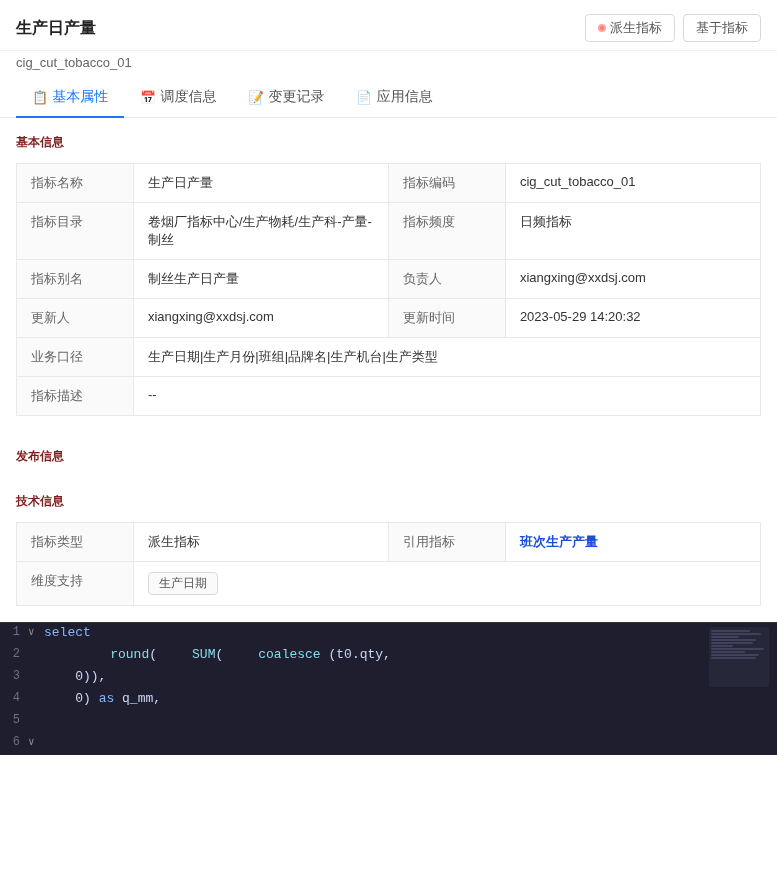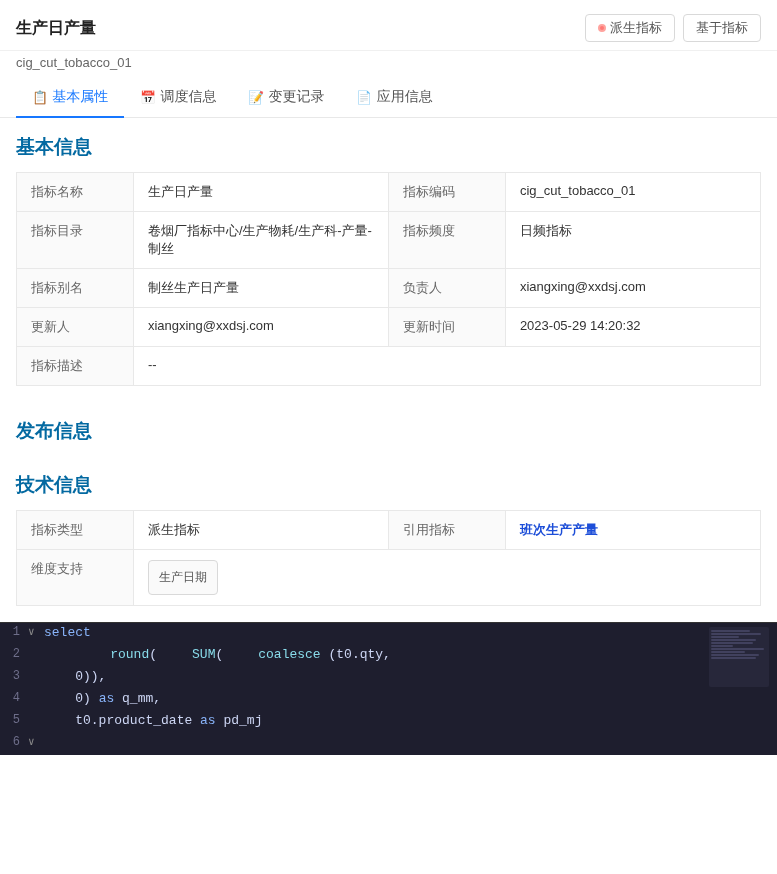--- a/index.html
+++ b/index.html
@@ -94,23 +94,23 @@
 
     .tab-icon {
       font-size: 13px;
     }
 
     .section {
       padding: 16px 16px 0 16px;
     }
 
     .section-title {
-      font-size: 19px;
+      font-size: 12px;
       font-weight: 600;
-      color: #0369a1;
+      color: #7f1d1d;
       margin-bottom: 12px;
     }
 
     .info-table {
       width: 100%;
       border-collapse: collapse;
       border: 1px solid #e8e8e8;
       margin-bottom: 16px;
     }
 
@@ -141,21 +141,21 @@
     .link-text {
       color: #1d4ed8;
       cursor: pointer;
       font-weight: bold;
     }
 
     .tag-btn {
       display: inline-block;
       border: 1px solid #d9d9d9;
       border-radius: 4px;
-      padding: 8px 10px;
+      padding: 2px 10px;
       font-size: 12px;
       color: #555;
       background: #fafafa;
       cursor: pointer;
     }
 
     .code-section {
       background: #1e1e2e;
       border-top: 1px solid #333;
       margin: 0;
@@ -293,20 +293,24 @@
         <td class="label-cell">指标别名</td>
         <td class="value-cell">制丝生产日产量</td>
         <td class="label-cell">负责人</td>
         <td class="value-cell">xiangxing@xxdsj.com</td>
       </tr>
       <tr>
         <td class="label-cell">更新人</td>
         <td class="value-cell">xiangxing@xxdsj.com</td>
         <td class="label-cell">更新时间</td>
         <td class="value-cell">2023-05-29 14:20:32</td>
+      </tr>
+      <tr>
+        <td class="label-cell">业务口径</td>
+        <td class="value-cell-wide" colspan="3">生产日期|生产月份|班组|品牌名|生产机台|生产类型</td>
       </tr>
       <tr>
         <td class="label-cell">指标描述</td>
         <td class="value-cell-wide" colspan="3">--</td>
       </tr>
     </tbody>
       </table>
   </div>
 
   <div class="pub-section">
@@ -371,21 +375,20 @@
 
     <div class="code-line">
       <span class="line-num">4</span>
       <span class="line-toggle">&nbsp;</span>
       <span class="line-content">    <span class="var">0) </span><span class="kw">as</span><span class="var"> q_mm,</span></span>
     </div>
 
     <div class="code-line">
       <span class="line-num">5</span>
       <span class="line-toggle">&nbsp;</span>
-      <span class="line-content">    <span class="var">t0.product_date </span><span class="kw">as</span><span class="var"> pd_mj</span></span>
     </div>
 
     <div class="code-line">
       <span class="line-num">6</span>
       <span class="line-toggle">∨</span>
       <span class="line-content"></span>
     </div>
 
   </div>
 

